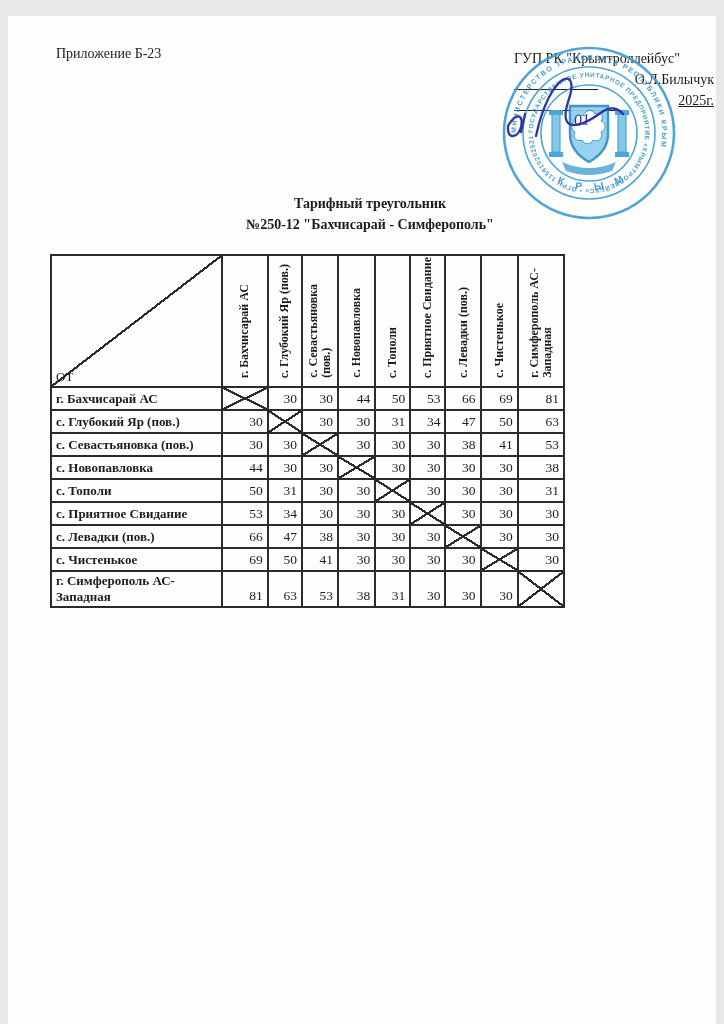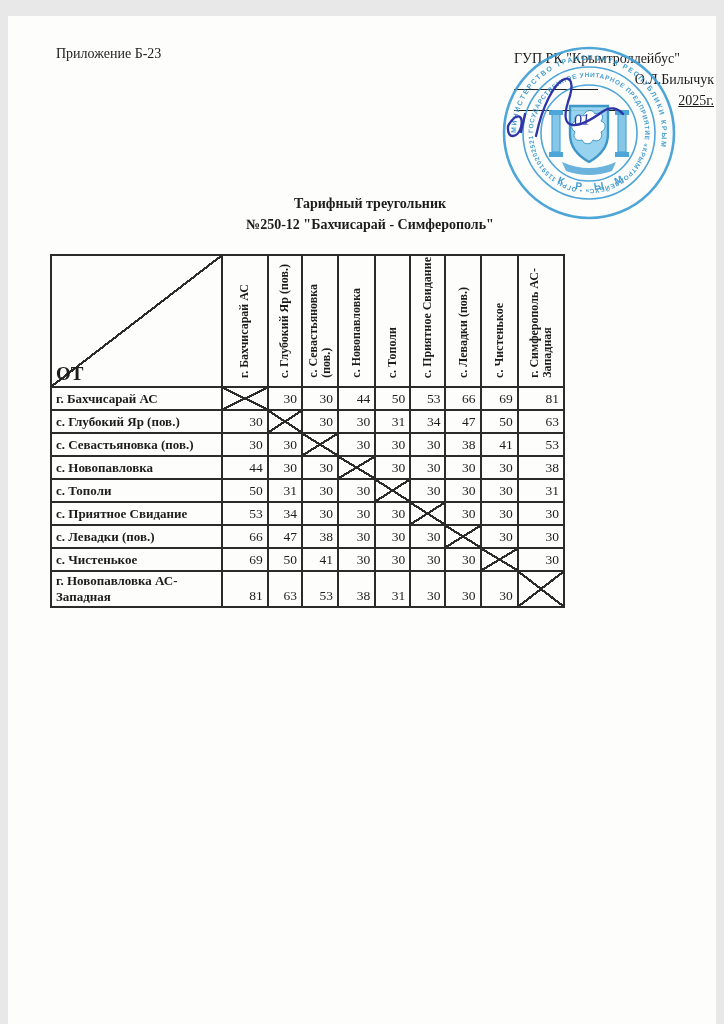--- a/index.html
+++ b/index.html
@@ -49,21 +49,21 @@
     border:2px solid #2b2b2b;overflow:hidden;
   }
   table.tariff thead tr{height:132px;}
   table.tariff tbody tr{height:23px;}
   th.corner{
     position:relative;
     background:linear-gradient(to bottom right,
       transparent calc(50% - 1.1px), #2b2b2b calc(50% - 1.1px),
       #2b2b2b calc(50% + 1.1px), transparent calc(50% + 1.1px));
   }
-  .ot{position:absolute;left:4px;bottom:1px;font-size:19px;font-weight:bold;}
+  .ot{position:absolute;left:4px;bottom:1px;font-size:13px;font-weight:normal;}
   th.rot{vertical-align:bottom;text-align:center;padding:0 0 4px 0;}
   .rot-text{
     display:inline-block;
     writing-mode:vertical-rl;transform:rotate(180deg);
     white-space:pre-line;text-align:left;
     font-weight:bold;font-size:12px;line-height:13px;
     max-height:124px;
   }
   td.label{
     font-weight:bold;font-size:13px;line-height:16px;
@@ -271,21 +271,21 @@
           <td class="num">50</td>
           <td class="num">41</td>
           <td class="num">30</td>
           <td class="num">30</td>
           <td class="num">30</td>
           <td class="num">30</td>
           <td class="num xcell"></td>
           <td class="num">30</td>
         </tr>
         <tr>
-          <td class="label">г. Новопавловка АС-
+          <td class="label">г. Симферополь АС-
 Западная</td>
           <td class="num">81</td>
           <td class="num">63</td>
           <td class="num">53</td>
           <td class="num">38</td>
           <td class="num">31</td>
           <td class="num">30</td>
           <td class="num">30</td>
           <td class="num">30</td>
           <td class="num xcell"></td>

